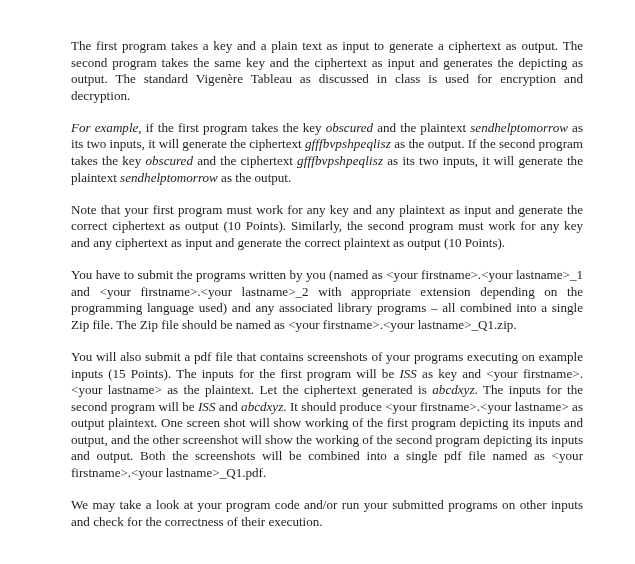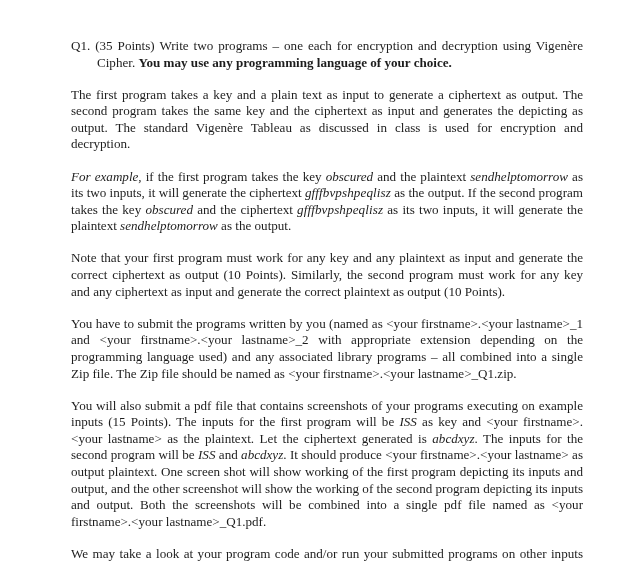--- a/index.html
+++ b/index.html
@@ -52,23 +52,20 @@
   b, .bold { font-weight: bold; }
   i, .ital { font-style: italic; }
   .mono-ish { letter-spacing: 0.1px; }
 </style>
 </head>
 <body>
 
 <div class="page">
   <div class="doc-body">
 
-    <p class="q-heading">
-      <span class="hang">Q1. (35 Points) Write two programs </span><span>–</span><span> one each for encryption and decryption using Vigenère Cipher. </span><b>You may use any programming language of your choice.</b>
-    </p>
 
     <p class="para">The first program takes a key and a plain text as input to generate a ciphertext as output. The second program takes the same key and the ciphertext as input and generates the depicting as output. The standard Vigenère Tableau as discussed in class is used for encryption and decryption.</p>
 
     <p class="para">
       <i>For example</i><span>, if the first program takes the key </span><i>obscured</i><span> and the plaintext </span><i>sendhelptomorrow</i><span> as its two inputs, it will generate the ciphertext </span><i class="mono-ish">gfffbvpshpeqlisz</i><span> as the output. If the second program takes the key </span><i>obscured</i><span> and the ciphertext </span><i class="mono-ish">gfffbvpshpeqlisz</i><span> as its two inputs, it will generate the plaintext </span><i>sendhelptomorrow</i><span> as the output.</span>
     </p>
 
     <p class="para">Note that your first program must work for any key and any plaintext as input and generate the correct ciphertext as output (10 Points). Similarly, the second program must work for any key and any ciphertext as input and generate the correct plaintext as output (10 Points).</p>
 
     <p class="para">

